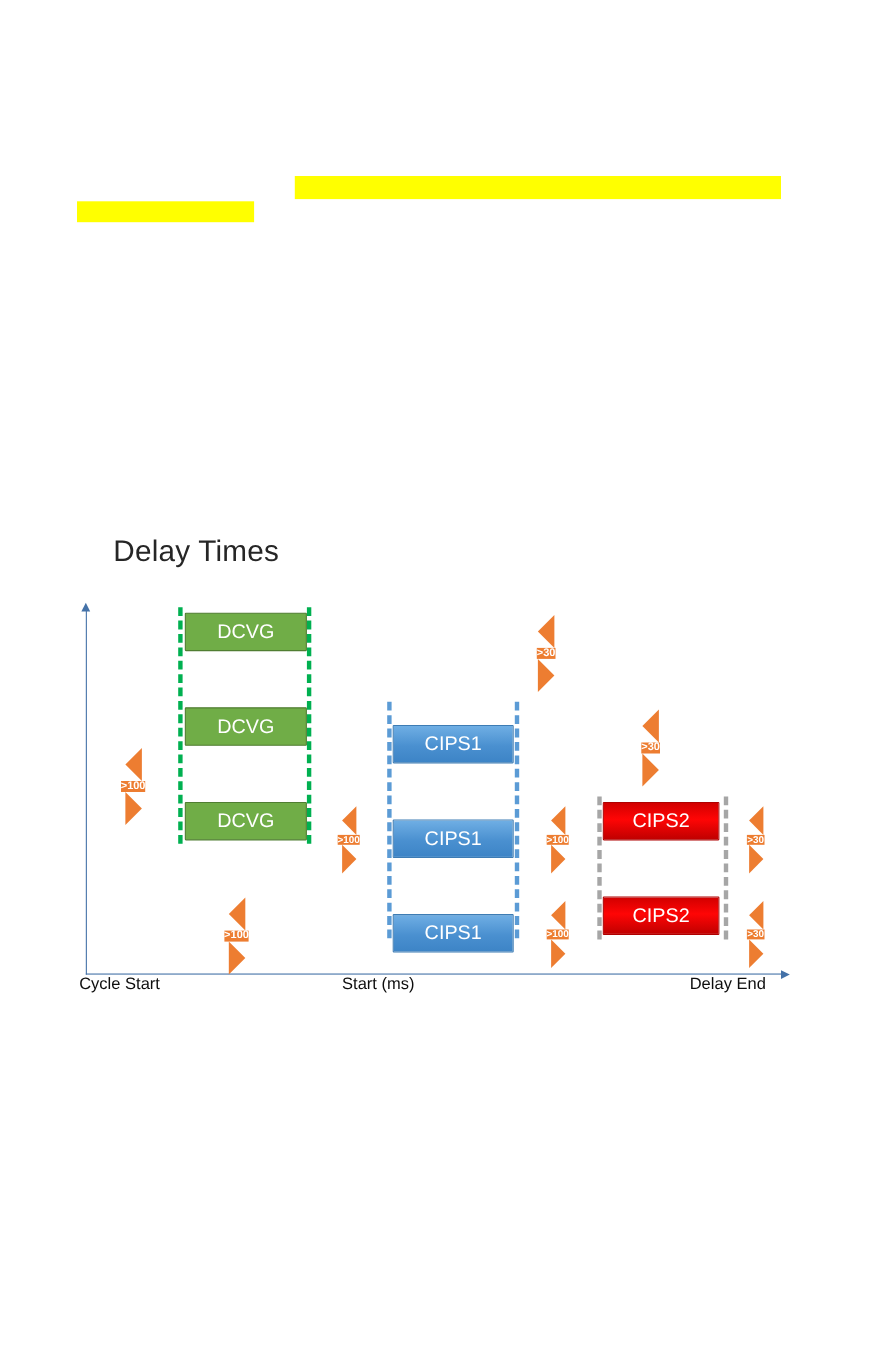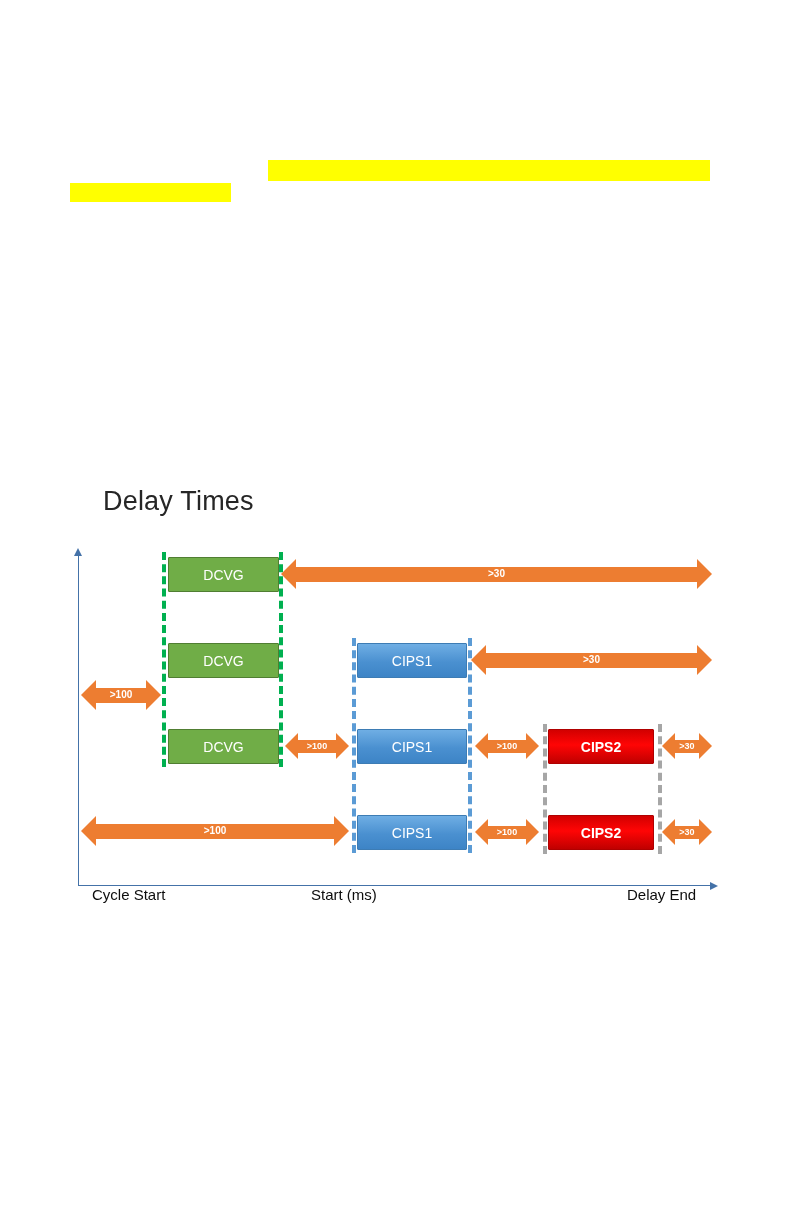--- a/index.html
+++ b/index.html
@@ -65,21 +65,21 @@
     border-left: 8px solid #4472A8;
   }
 
   .axis-label {
     position: absolute;
     font-size: 15px;
     color: #0d0d0d;
     white-space: nowrap;
     top: 416px;
   }
-  #lbl-cycle-start { left: 92px; }
+  #lbl-cycle-start { left: 72px; }
   #lbl-time        { left: 311px; }
   #lbl-cycle-end   { left: 627px; }
 
   
   .vline {
     position: absolute;
     width: 0;
     border-left-width: 4px;
     border-left-style: dashed;
   }
@@ -96,43 +96,44 @@
 
   
   .box {
     position: absolute;
     height: 35px;
     border-radius: 1px;
     display: flex;
     align-items: center;
     justify-content: center;
     color: #ffffff;
-    font-size: 14px;
+    font-size: 18px;
     box-sizing: border-box;
   }
   .box.dcvg {
     background: #70AD47;
     border: 1px solid #507E32;
   }
   .box.cips1 {
     background: linear-gradient(180deg, #6FAEE4 0%, #4A90D0 55%, #3D84C6 100%);
     border: 1px solid #3D7CB4;
+    margin-top: 16px;
   }
   .box.cips2 {
     background: linear-gradient(180deg, #D20000 0%, #FF0505 45%, #C00000 100%);
     border: 1px solid #B00000;
-    font-weight: bold;
   }
 
   
   .darrow {
     position: absolute;
     height: 30px;
     display: flex;
     align-items: center;
+    flex-direction: column;
   }
   .darrow .head {
     width: 0; height: 0;
     border-top: 15px solid transparent;
     border-bottom: 15px solid transparent;
     flex: 0 0 auto;
   }
   .darrow .head.left  { border-right: 15px solid #ED7D31; }
   .darrow .head.right { border-left: 15px solid #ED7D31; }
   .darrow .shaft {

